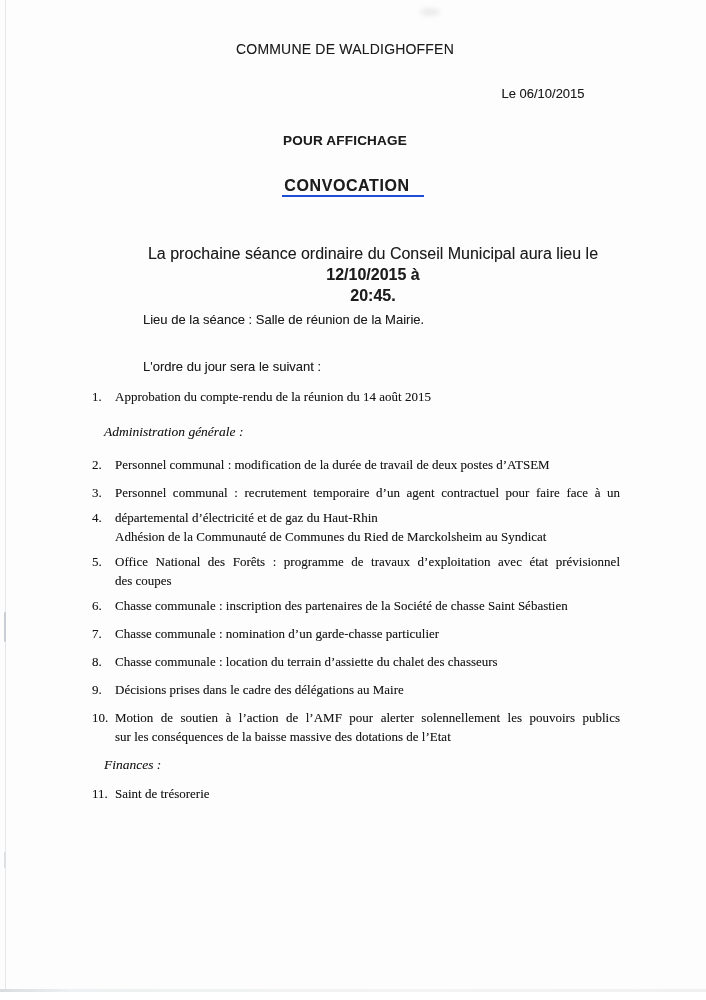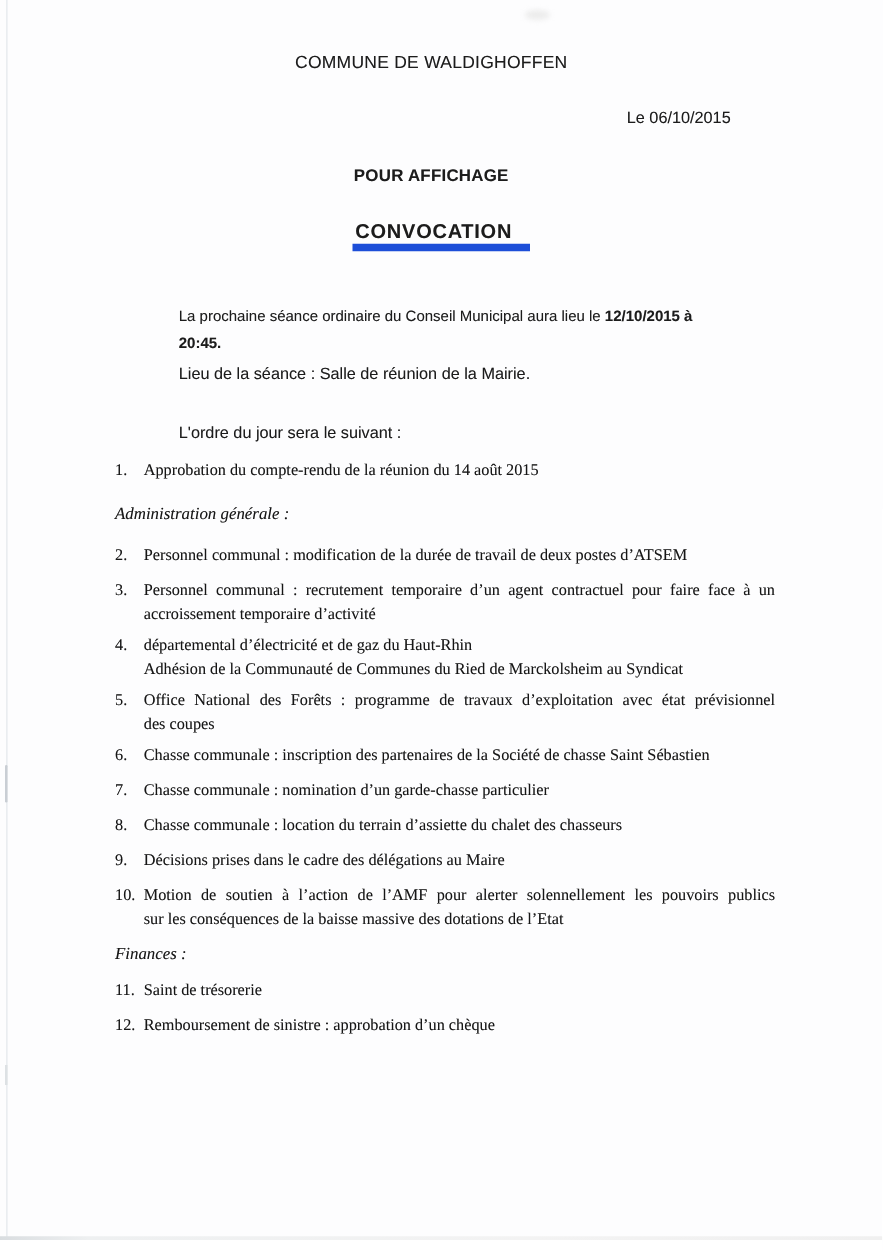--- a/index.html
+++ b/index.html
@@ -19,40 +19,40 @@
   .left-tick{position:absolute;left:4px;top:612px;height:30px;width:2px;background:#c9ced4;border-radius:1px;}
   .left-tick2{position:absolute;left:4px;top:852px;height:16px;width:2px;background:#dde1e4;}
   .bottom-band{position:absolute;left:0;right:0;bottom:0;height:3px;
     background:linear-gradient(to right,#d9dde0,#eef0f1 10%,#f3f3f3 60%,#f0f0f0);}
   .smudge{position:absolute;left:420px;top:8px;width:20px;height:8px;background:#ececec;border-radius:50%;filter:blur(2px);}
   
   .commune{font-size:14px;line-height:16px;letter-spacing:0.2px;text-align:center;transform:translateX(-8px);margin:0 0 29px 0;}
   .dateline{font-size:13px;line-height:16px;margin:0 0 31px 380px;text-align:center;}
   .affichage{font-size:13.5px;line-height:16px;font-weight:700;letter-spacing:0.2px;text-align:center;transform:translateX(-8px);margin:0 0 26px 0;}
   .title-wrap{text-align:center;line-height:22px;margin:0 0 46px 0;}
-  .title{font-size:16px;font-weight:700;letter-spacing:0.6px;border-bottom:6px solid #1d4ed8;padding:0 14px 1px 2px;}
+  .title{font-size:16px;font-weight:700;letter-spacing:0.6px;border-bottom:2px solid #1d4ed8;padding:0 14px 1px 2px;}
   
-  .intro{margin:0 0 3px 143px;width:460px;font-size:12px;line-height:21px;}
+  .intro{margin:0 0 3px 143px;width:460px;font-size:16px;line-height:21px;text-align:center;}
   .intro strong{font-weight:700;}
   .location{margin:0 0 26px 143px;font-size:13px;line-height:21px;}
   .lead{margin:0 0 10px 143px;font-size:13px;line-height:21px;}
   
   .agenda{margin:0 0 0 92px;width:560px;
     font-family:"Liberation Serif","DejaVu Serif",serif;
     font-size:13px;line-height:19px;color:#161616;}
   .row{display:flex;margin:0 0 9px 0;}
   .row .num{width:23px;flex:none;}
   .row .txt{width:505px;flex:none;}
   .mb6{margin-bottom:6px;}
   .mb15{margin-bottom:15px;}
   .mb16{margin-bottom:8px;}
   .jline{display:block;white-space:nowrap;overflow:hidden;text-align-last:justify;}
   .l2{display:block;}
   .section-heading{font-family:"Liberation Serif","DejaVu Serif",serif;font-style:italic;
-    font-size:13.5px;line-height:21px;margin:0 0 13px 0;color:#161616;}
+    font-size:13.5px;line-height:21px;margin:0 0 13px 12px;color:#161616;}
   .section-heading.fin{margin-bottom:9px;}
 </style>
 </head>
 <body>
 
 <div class="page">
 
   <div class="left-line"></div>
   <div class="left-tick"></div>
   <div class="left-tick2"></div>
@@ -90,21 +90,20 @@
 
     <div class="row">
       <span class="num">2.</span>
       <span class="txt">Personnel communal : modification de la durée de travail de deux postes d’ATSEM</span>
     </div>
 
     <div class="row mb6">
       <span class="num">3.</span>
       <span class="txt">
           <span class="jline">Personnel communal : recrutement temporaire d’un agent contractuel pour faire face à un</span>
-          <span class="l2">accroissement temporaire d’activité</span>
         </span>
     </div>
 
     <div class="row mb6">
       <span class="num">4.</span>
       <span class="txt">
           <span class="l2">départemental d’électricité et de gaz du Haut-Rhin</span>
           <span class="l2">Adhésion de la Communauté de Communes du Ried de Marckolsheim au Syndicat</span>
         </span>
     </div>
@@ -145,19 +144,15 @@
         </span>
     </div>
 
     <div class="section-heading fin">Finances :</div>
 
     <div class="row">
       <span class="num">11.</span>
       <span class="txt">Saint de trésorerie</span>
     </div>
 
-    <div class="row">
-      <span class="num">12.</span>
-      <span class="txt">Remboursement de sinistre : approbation d’un chèque</span>
-    </div>
 
   </div>
 </div>
 
 </body></html>

